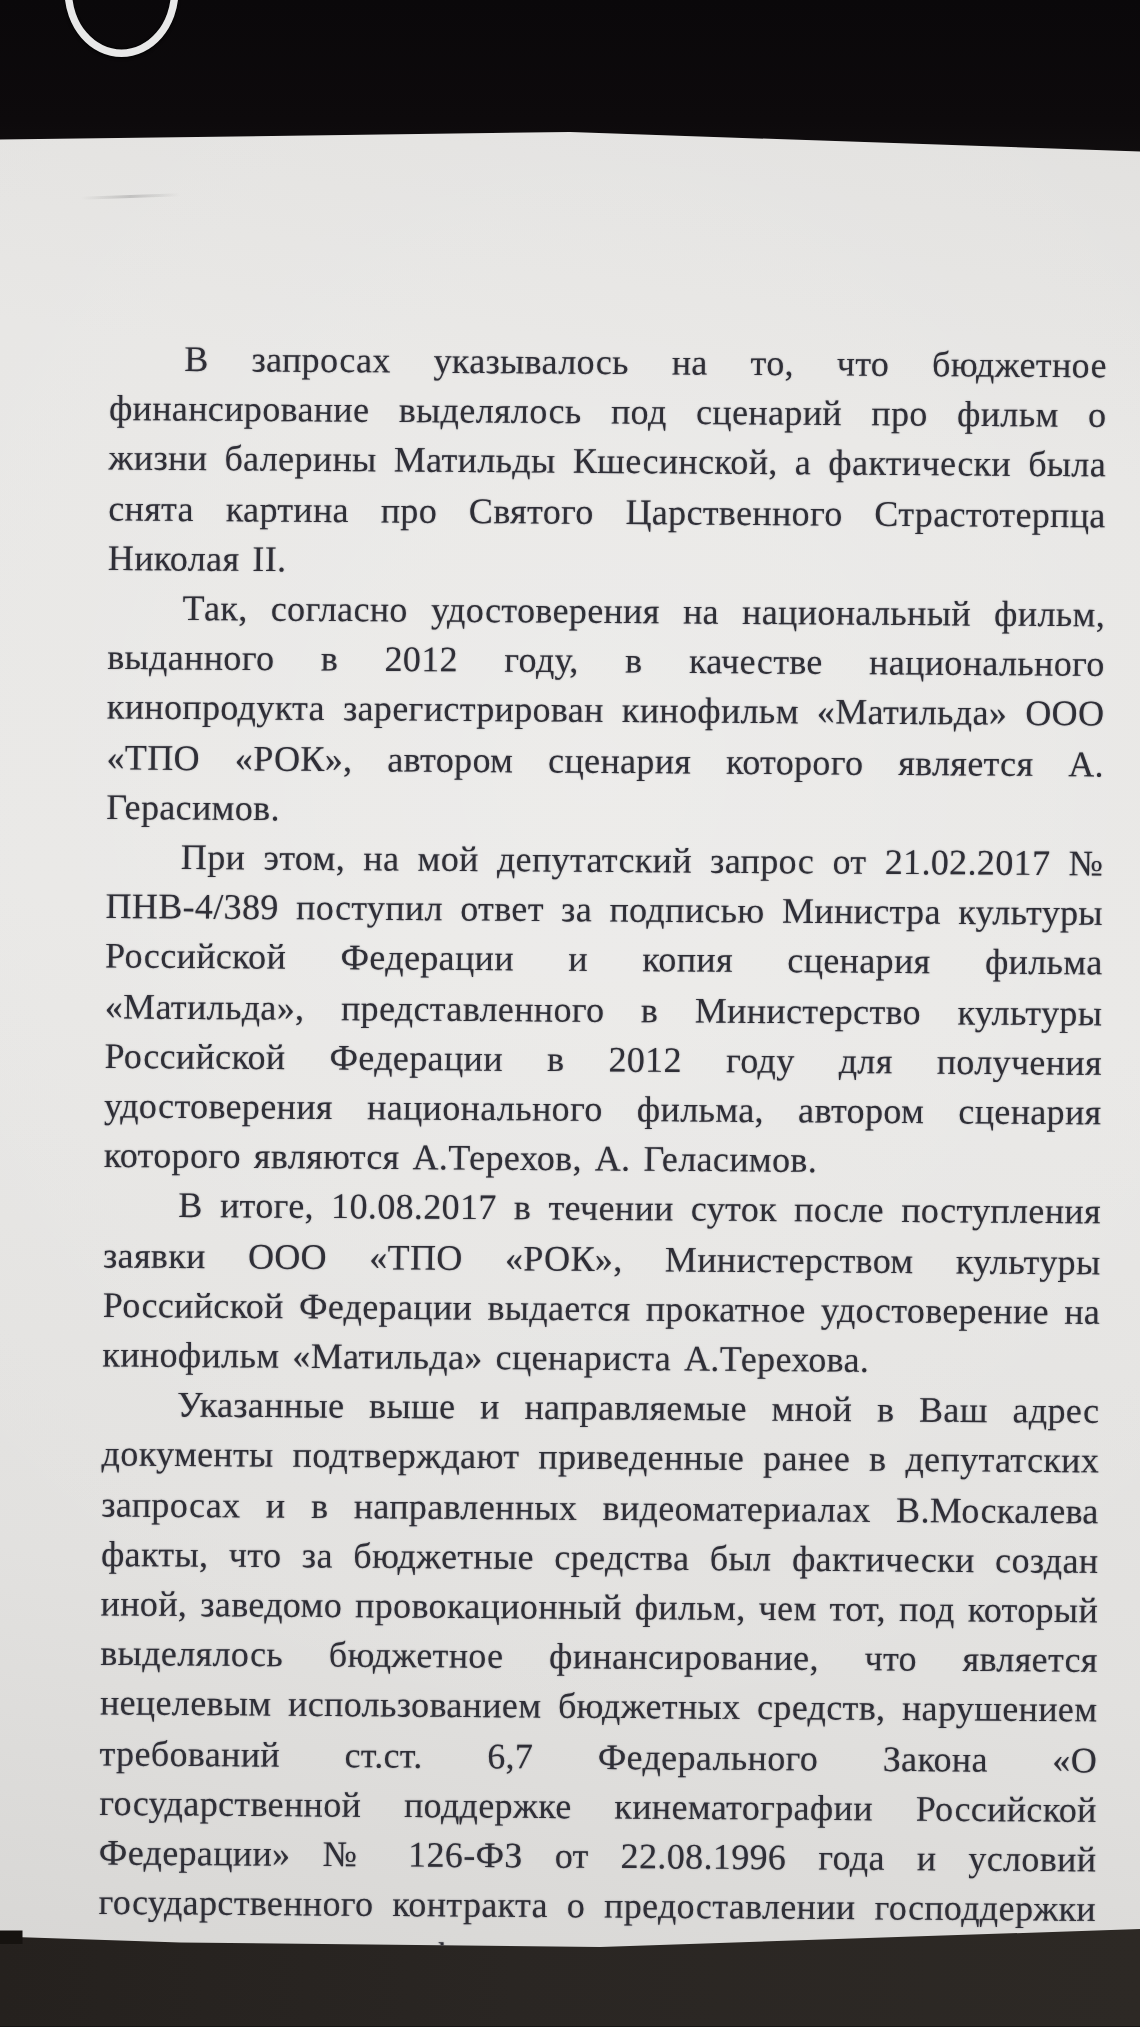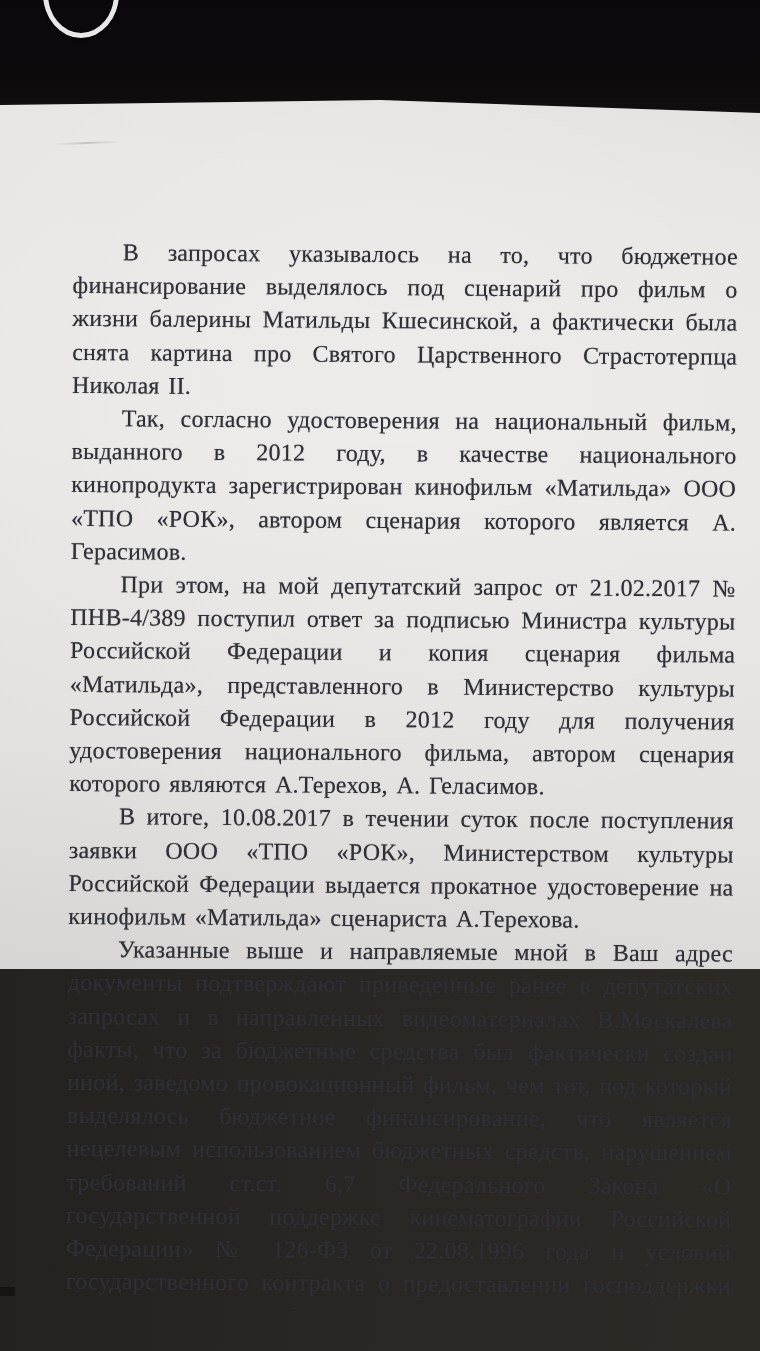--- a/index.html
+++ b/index.html
@@ -21,21 +21,21 @@
     position:absolute;left:43px;top:-50px;width:66px;height:78px;
     border-radius:50%;
     border:5px solid #e8e8e8;
     border-bottom-color:#ffffff;
     border-right-color:#c4c4c4;
     box-shadow:0 1px 2px rgba(0,0,0,.8), inset 0 -1px 1px rgba(0,0,0,.5);
     background:transparent;
   }
   
   .paper{
-    position:absolute;left:0;top:12px;width:760px;height:957px;
+    position:absolute;left:0;top:0;width:760px;height:1351px;
     clip-path:polygon(0px 93px,380px 88px,760px 101px,760px 1286px,400px 1298px,120px 1295px,0px 1291px);
     background:
       radial-gradient(130% 80% at 52% 38%, rgba(255,255,255,.22) 0%, rgba(255,255,255,0) 62%),
       linear-gradient(188deg,#dfdedc 0%,#e7e6e4 22%,#e8e7e5 48%,#e2e1df 78%,#d6d5d3 100%);
   }
   
   .crease{
     position:absolute;left:54px;top:130px;width:66px;height:2px;
     background:linear-gradient(90deg,rgba(140,140,140,0),rgba(140,140,140,.4),rgba(140,140,140,0));
     transform:rotate(-2deg);

